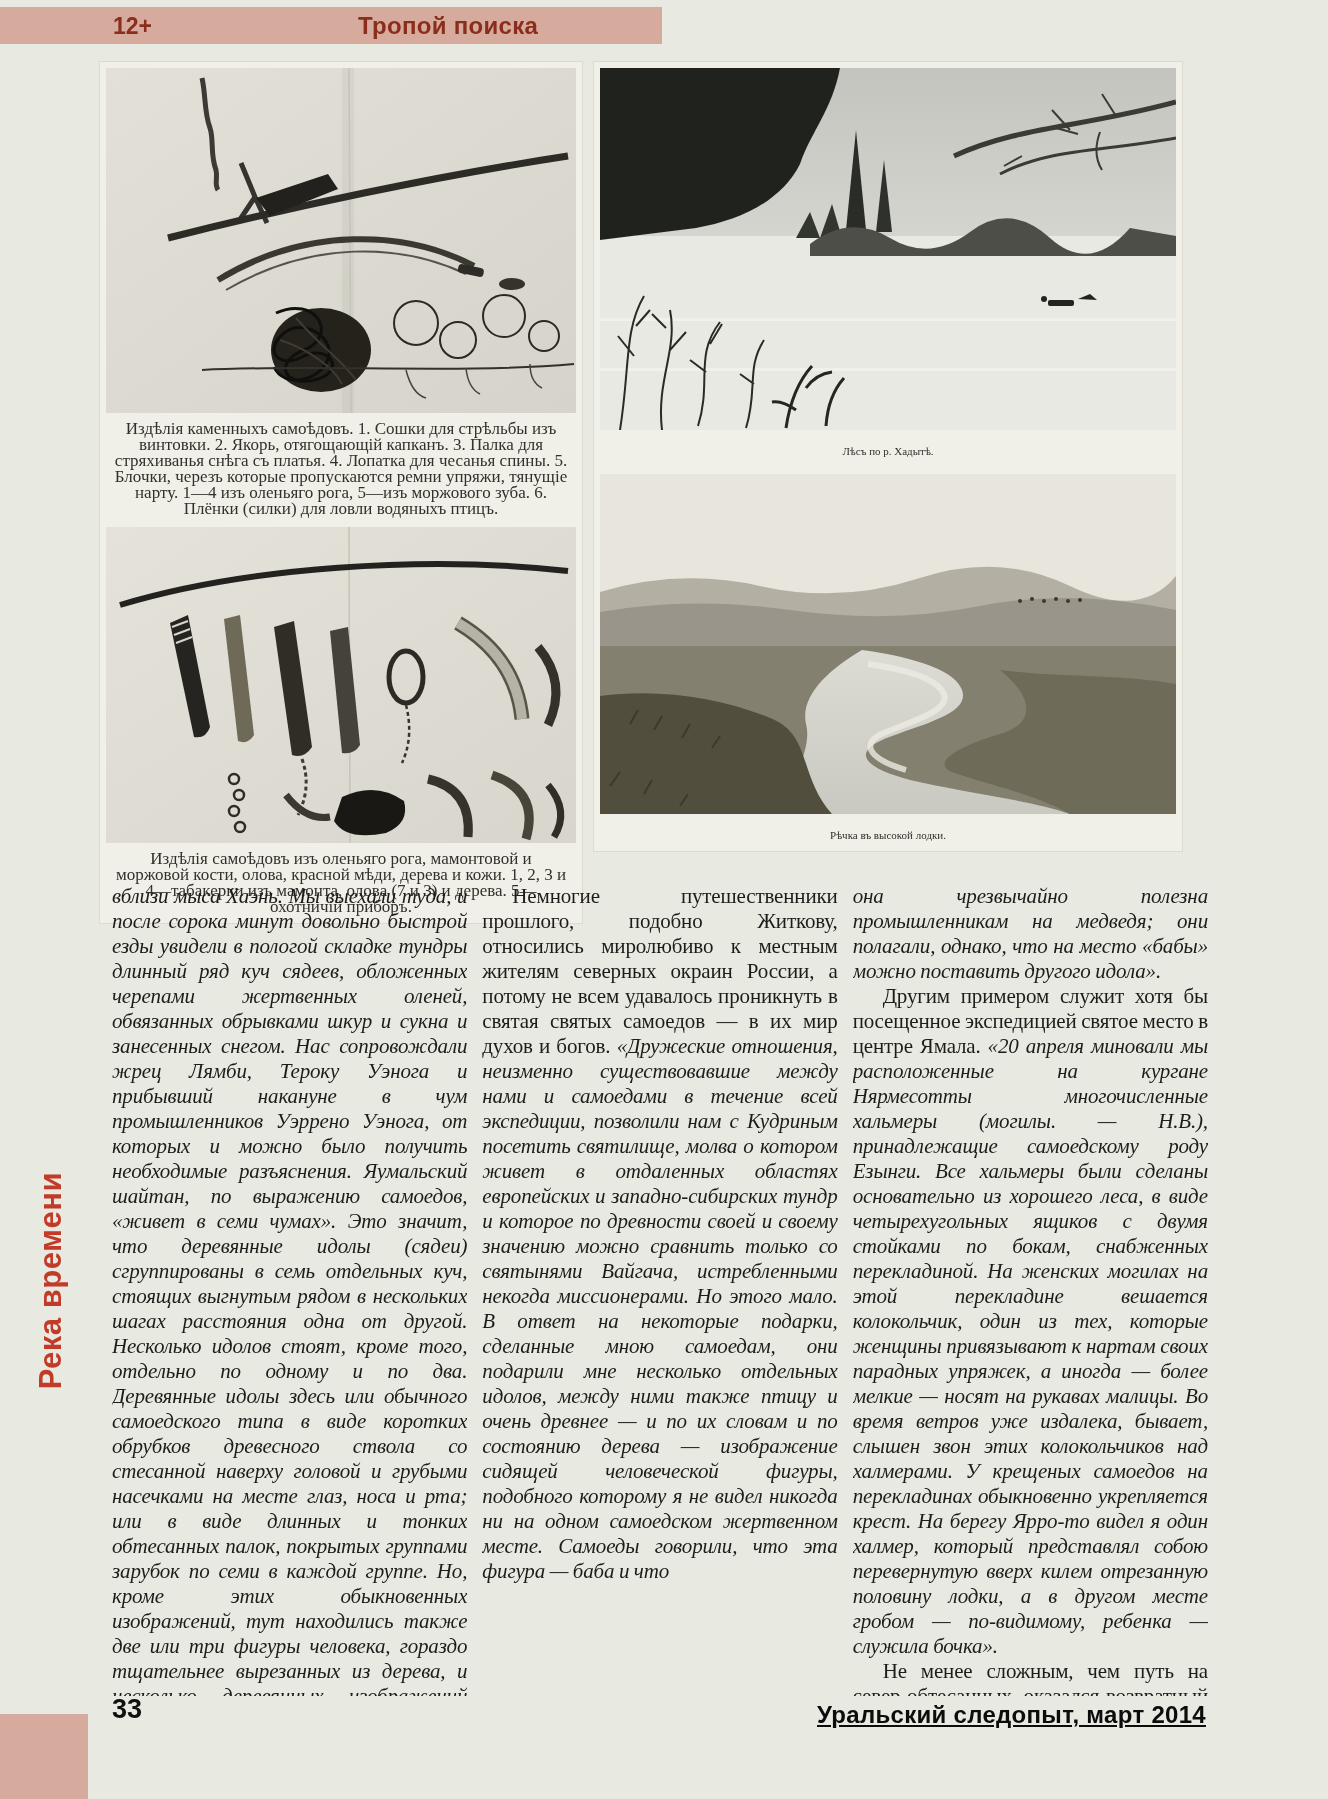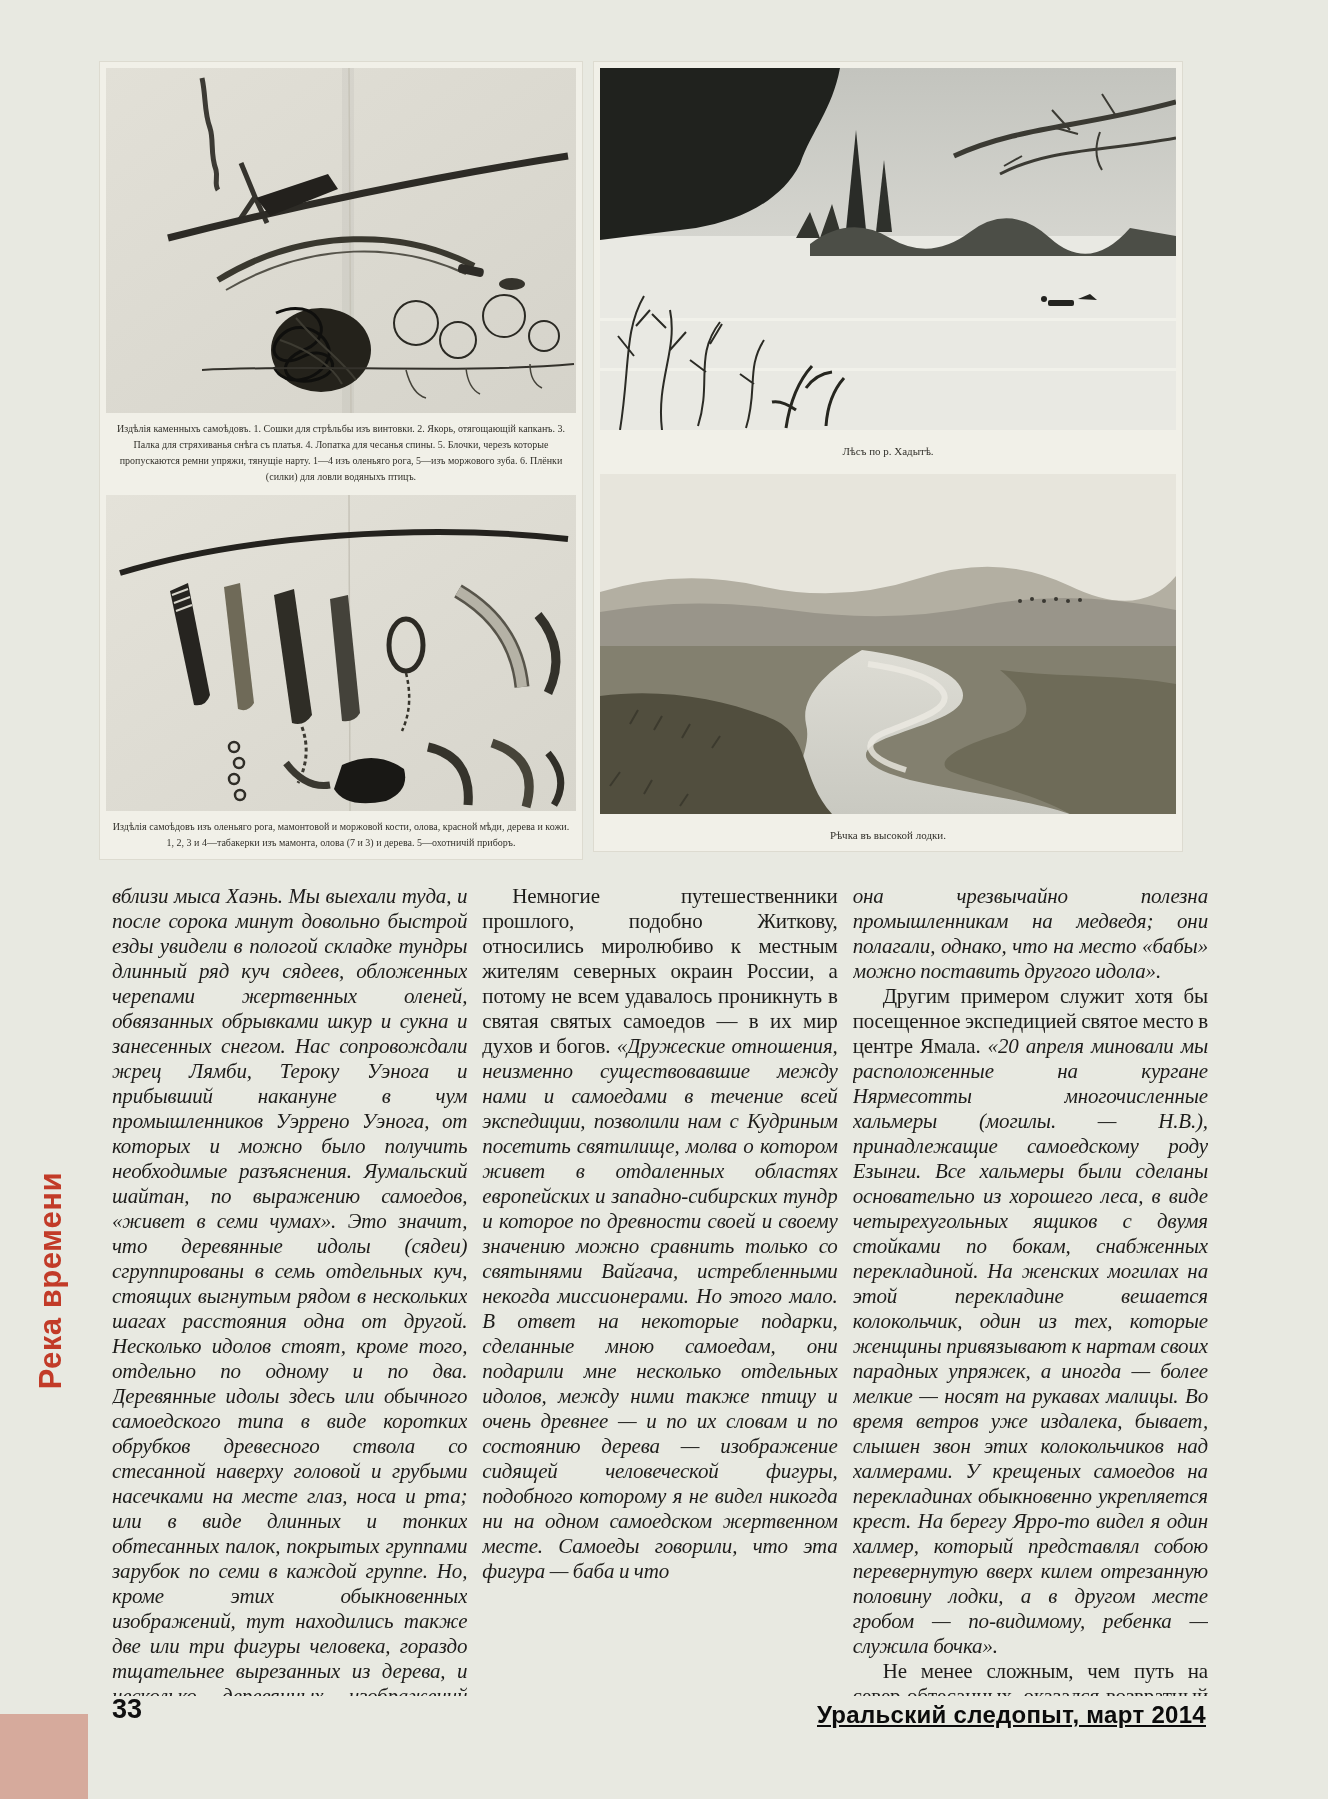--- a/index.html
+++ b/index.html
@@ -10,21 +10,21 @@
   .banner{position:absolute;left:0;top:7px;width:662px;height:37px;background:#d6aa9c;}
   .age-rating{position:absolute;left:113px;top:6px;font-weight:bold;font-size:23px;color:#8b2d1c;}
   .rubric{position:absolute;left:358px;top:5px;font-weight:bold;font-size:24px;color:#8b2d1c;letter-spacing:.3px;}
 
   
   .plate{position:absolute;background:#f1f0e8;box-sizing:border-box;padding:6px;box-shadow:0 0 0 1px #dddbd0;}
   .plate-left{left:100px;top:62px;width:482px;}
   .plate-right{left:594px;top:62px;width:588px;}
   .photo{display:block;background:#dcdad2;}
   .cap{font-family:"Liberation Serif",serif;color:#32302a;text-align:center;}
-  .cap-sm{font-size:10px;line-height:16px;margin:8px 6px 10px;}
+  .cap-sm{font-size:17px;line-height:16px;margin:8px 6px 10px;}
   .cap-one{font-size:11px;line-height:16px;margin:13px 0 15px;}
   .cap-last{margin-bottom:2px;}
 
   
   .side-label{position:absolute;left:24px;top:1133px;width:54px;height:296px;
               display:flex;align-items:center;justify-content:center;}
   .side-label span{writing-mode:vertical-rl;transform:rotate(180deg);white-space:nowrap;
               font-weight:bold;font-size:31px;color:#c23b28;letter-spacing:.5px;}
 
   
@@ -39,20 +39,24 @@
   
   .page-num{position:absolute;left:112px;top:1694px;font-weight:bold;font-size:27px;color:#101010;}
   .issue{position:absolute;right:122px;top:1701px;font-weight:bold;font-size:24px;color:#0c0c0c;letter-spacing:.3px;text-decoration:underline;}
   .corner-block{position:absolute;left:0;top:1714px;width:88px;height:85px;background:#d6aa9c;}
 </style>
 </head>
 <body>
 
 <div class="page">
 
+  <div class="banner">
+    <span class="age-rating">12+</span>
+    <span class="rubric">Тропой поиска</span>
+  </div>
 
   <div class="plate plate-left">
     <svg class="photo" width="470" height="345" viewBox="0 0 470 345">
       <defs>
         <linearGradient id="g1" x1="0" y1="0" x2="1" y2="1">
           <stop offset="0" stop-color="#e2e0d7"></stop>
             <stop offset="1" stop-color="#d5d3ca"></stop>
         </linearGradient>
       </defs>
       <rect width="470" height="345" fill="url(#g1)"></rect>

